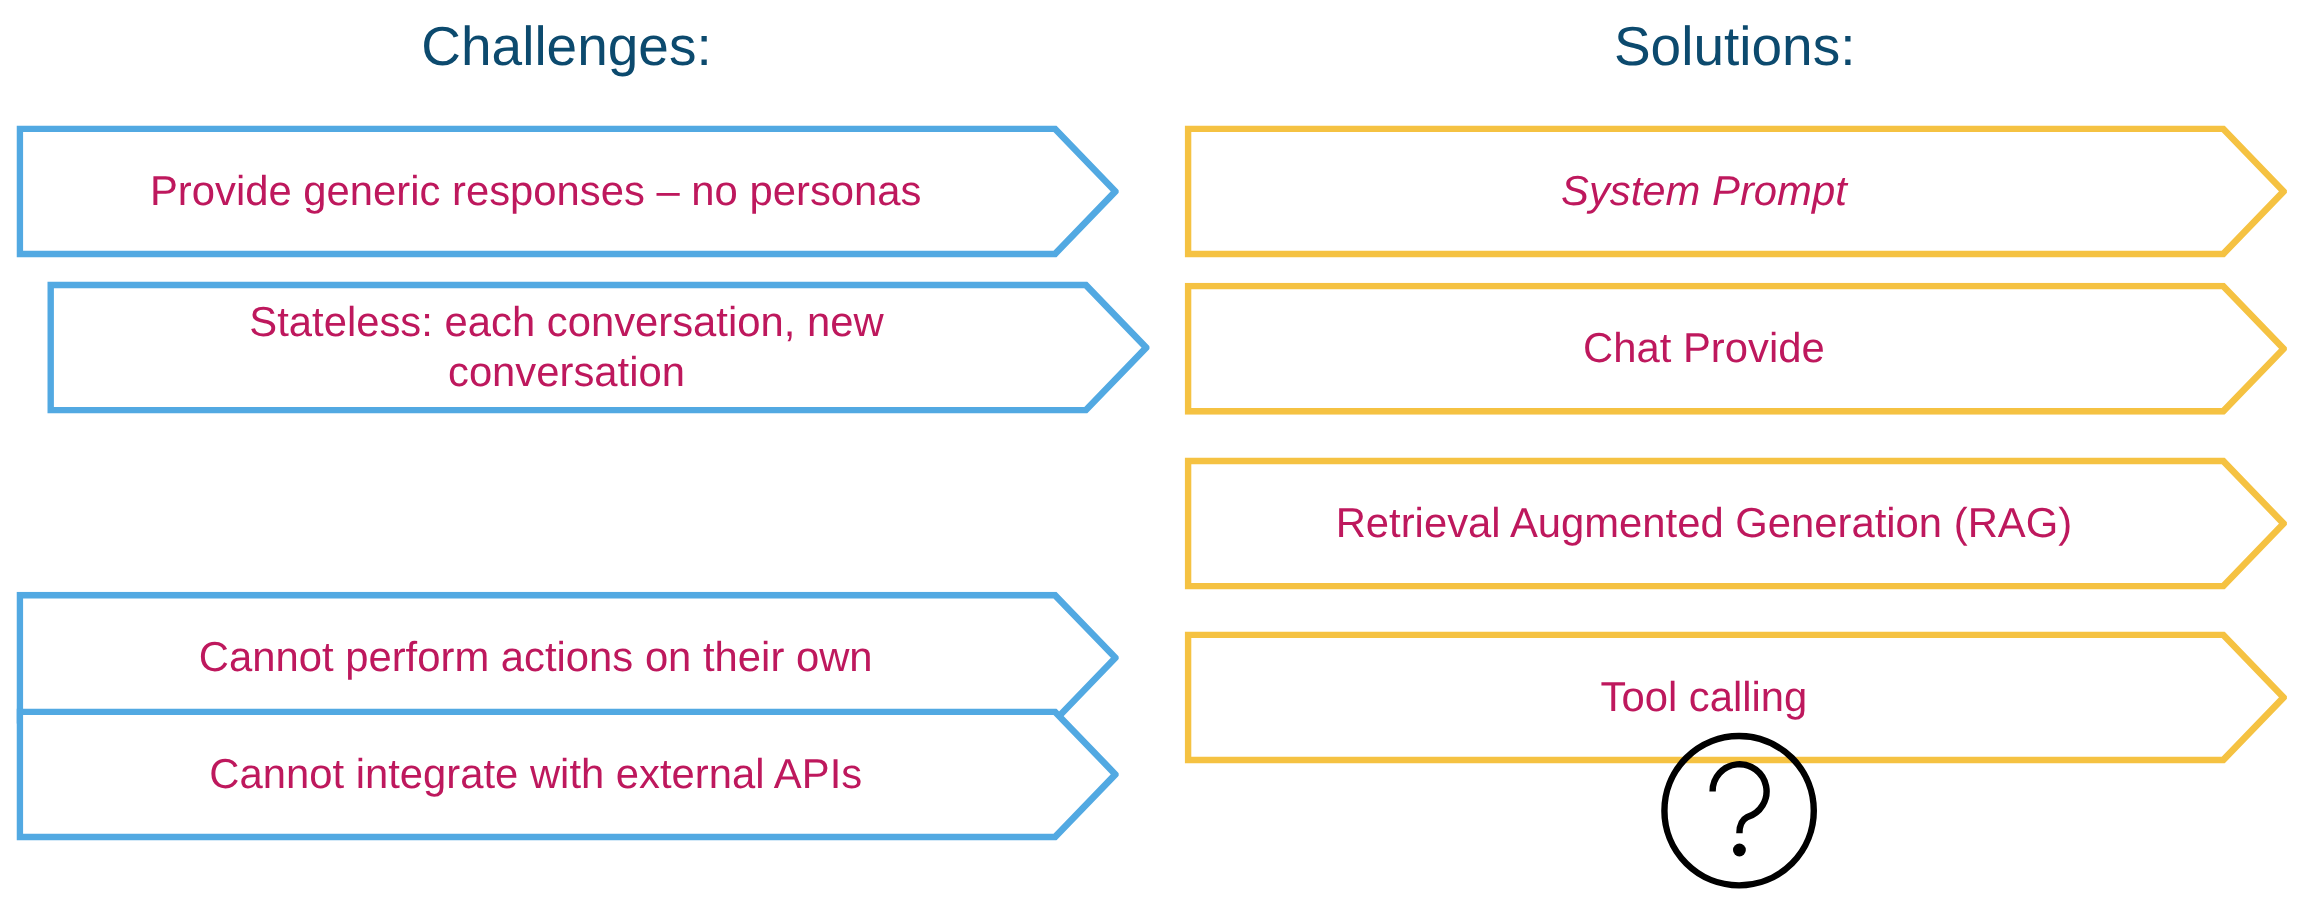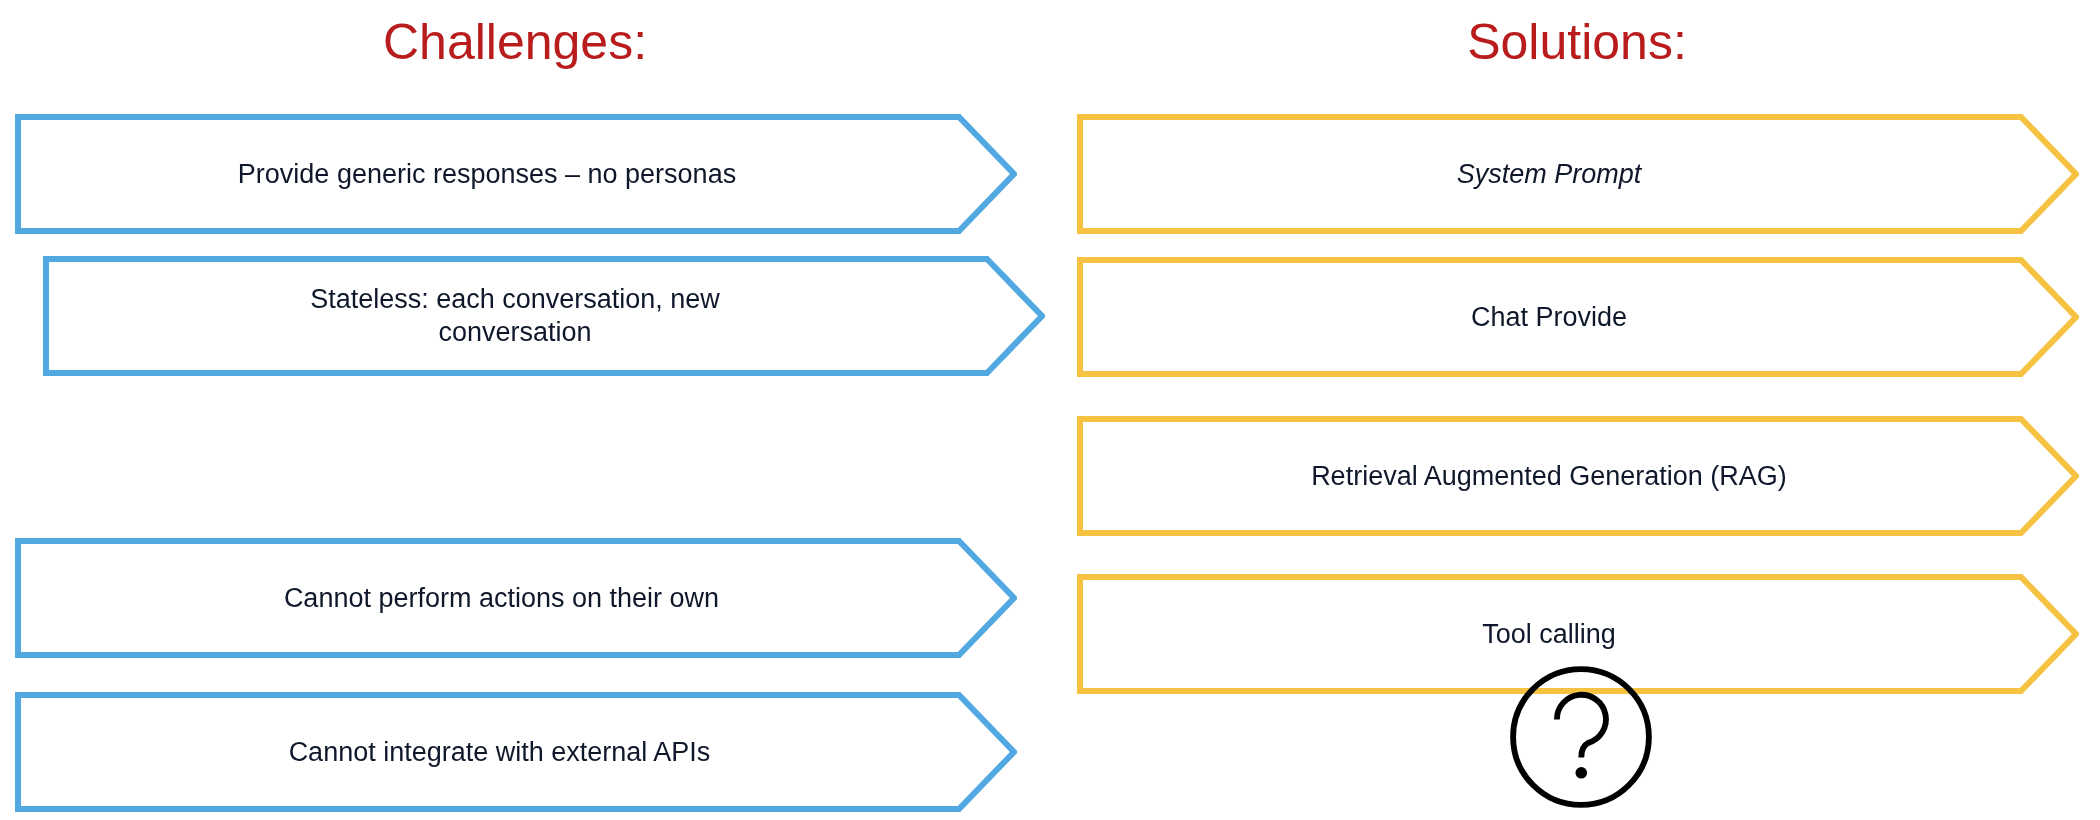--- a/index.html
+++ b/index.html
@@ -17,21 +17,21 @@
     overflow: hidden;
   }
   .col-title {
     position: absolute;
     top: 10px;
     width: 1000px;
     height: 64px;
     font-size: 50px;
     line-height: 64px;
     text-align: center;
-    color: #b91c1c;
+    color: #0c4a6e;
   }
   #challenges-title { left: 15px; }
   #solutions-title  { left: 1077px; }
   .row {
     position: absolute;
     width: 1002px;
     height: 120px;
   }
   .row svg.arrow {
     position: absolute;
@@ -43,24 +43,24 @@
   .row .label {
     position: absolute;
     left: 14px;
     right: 72px;
     top: 0;
     bottom: 0;
     display: flex;
     align-items: center;
     justify-content: center;
     text-align: center;
-    font-size: 27px;
+    font-size: 38px;
     line-height: 1.22;
     white-space: pre-line;
-    color: #0f172a;
+    color: #be185d;
   }
   #question-circle {
     position: absolute;
     left: 1508px;
     top: 664px;
     width: 146px;
     height: 146px;
   }
   #question-circle svg { display: block; width: 146px; height: 146px; }
 </style>
@@ -81,28 +81,28 @@
 
   <div class="row" style="left:15px; top:256px;margin-left:28px;">
     <svg class="arrow" viewBox="0 0 1002 120">
       <polygon points="3,3 944,3 999,60 944,117 3,117" fill="#ffffff" stroke-width="6" stroke="#52a9e2"></polygon>
     </svg>
     <div class="label">Stateless: each conversation, new
 conversation</div>
   </div>
 
 
-  <div class="row" style="left:15px; top:538px;padding-left:29px;">
+  <div class="row" style="left:15px; top:538px;">
     <svg class="arrow" viewBox="0 0 1002 120">
       <polygon points="3,3 944,3 999,60 944,117 3,117" fill="#ffffff" stroke-width="6" stroke="#52a9e2"></polygon>
     </svg>
     <div class="label">Cannot perform actions on their own</div>
   </div>
 
-  <div class="row" style="left:15px; top:692px;padding-left:25px;">
+  <div class="row" style="left:15px; top:644px;">
     <svg class="arrow" viewBox="0 0 1002 120">
       <polygon points="3,3 944,3 999,60 944,117 3,117" fill="#ffffff" stroke-width="6" stroke="#52a9e2"></polygon>
     </svg>
     <div class="label">Cannot integrate with external APIs</div>
   </div>
 
   <div class="row" style="left:1077px; top:114px;font-style:italic;">
     <svg class="arrow" viewBox="0 0 1002 120">
       <polygon points="3,3 944,3 999,60 944,117 3,117" fill="#ffffff" stroke-width="6" stroke="#f5c242"></polygon>
     </svg>

